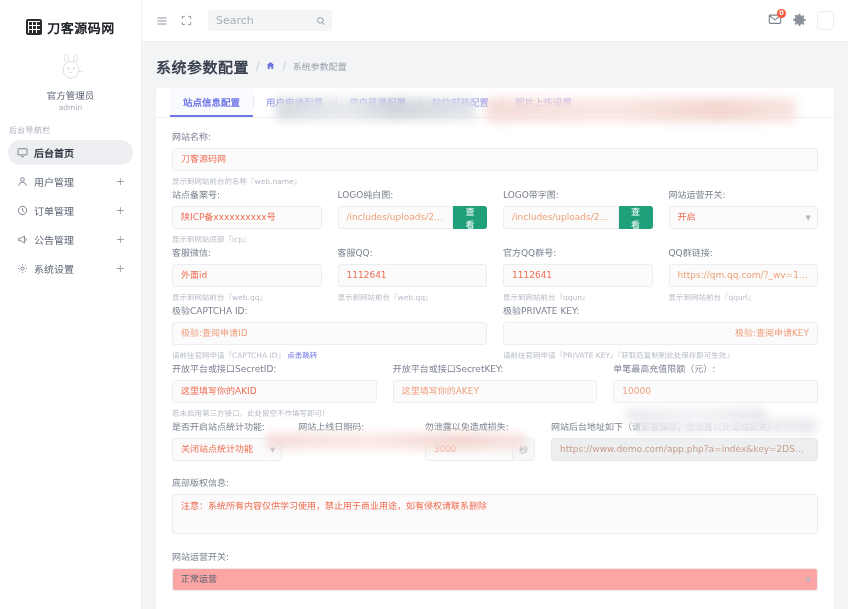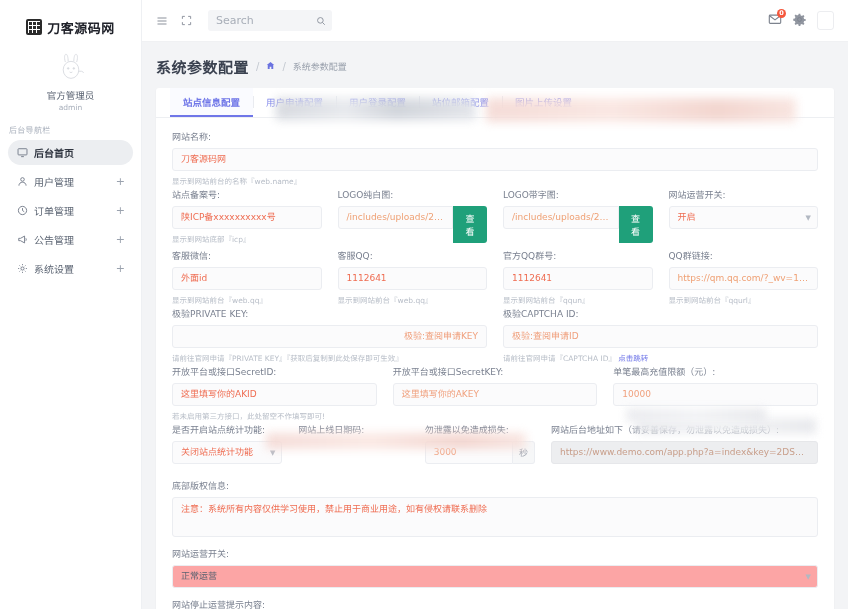--- a/index.html
+++ b/index.html
@@ -202,21 +202,21 @@
     white-space: nowrap; overflow: hidden;
   }
   .fld-hint .lnk { color: #6f76e8; }
 
   .spacer-hint { height: 13px; }
 
   
   .inp-group { display: flex; align-items: stretch; }
   .inp-group .inp { border-top-right-radius: 0; border-bottom-right-radius: 0; }
   .btn-green {
-    height: 37px; min-width: 34px; padding: 0 9px;
+    height: 23px; min-width: 34px; padding: 0 9px;
     background: #1fa07a; color: #fff;
     border: 0; border-radius: 0 3px 3px 0;
     font-size: 9px; font-family: Liberation Sans, sans-serif; cursor: pointer;
     display: inline-flex; align-items: center; justify-content: center;
   }
   .inp-group .suffix-unit {
     height: 23px; min-width: 22px; padding: 0 6px;
     background: #f6f7f8; border: 1px solid #ebedf1; border-left: 0;
     border-radius: 0 3px 3px 0;
     font-size: 9px; color: #9aa1ad;
@@ -234,21 +234,21 @@
   }
 
   .ta {
     width: 100%; height: 40px;
     background: #fbfbfc; border: 1px solid #ebedf1; border-radius: 3px;
     padding: 5px 8px; font-size: 9px; color: #ef6d52;
     font-family: inherit; outline: none; resize: none; line-height: 1.5;
     overflow: hidden;
   }
 
-  .full-row { margin-bottom: 10px; }
+  .full-row { margin-bottom: 16px; }
 
   
   .blurbox { position: absolute; pointer-events: none; border-radius: 2px; }
   .blur-gray {
     background: linear-gradient(92deg,#d5d8de 0%,#e7e9ed 35%,#cfd3da 60%,#e3e5ea 100%);
     filter: blur(5px); opacity: .95;
   }
   .blur-pink {
     background: linear-gradient(90deg,#f4d9d4 0%,#fae6e1 40%,#f2d2cb 75%,#f8e3de 100%);
     filter: blur(5px); opacity: .9;
@@ -475,31 +475,31 @@
           </div>
           <div class="col">
             <div class="fld-label">QQ群链接:</div>
             <div class="inp url">https://qm.qq.com/?_wv=1027&amp;k=4rjmFtlCl</div>
             <div class="fld-hint">显示到网站前台『qqurl』</div>
           </div>
         </div>
 
         <div class="row">
           <div class="col w2">
-            <div class="fld-label">极验PRIVATE KEY:</div>
-            <div class="inp ghost" style="text-align:right">极验:查阅申请KEY</div>
-            <div class="fld-hint">请前往官网申请『PRIVATE KEY』『获取后复制到此处保存即可生效』</div>
-          </div>
-          <div class="col w2">
             <div class="fld-label">极验CAPTCHA ID:</div>
             <div class="inp ghost">极验:查阅申请ID</div>
             <div class="fld-hint">
               <span>请前往官网申请『CAPTCHA ID』</span>
               <span class="lnk">点击跳转</span>
             </div>
+          </div>
+          <div class="col w2">
+            <div class="fld-label">极验PRIVATE KEY:</div>
+            <div class="inp ghost" style="text-align:right">极验:查阅申请KEY</div>
+            <div class="fld-hint">请前往官网申请『PRIVATE KEY』『获取后复制到此处保存即可生效』</div>
           </div>
         </div>
 
         <div class="row">
           <div class="col">
             <div class="fld-label">开放平台或接口SecretID:</div>
             <div class="inp">这里填写你的AKID</div>
             <div class="fld-hint">若未启用第三方接口，此处留空不作填写即可!</div>
           </div>
           <div class="col">

